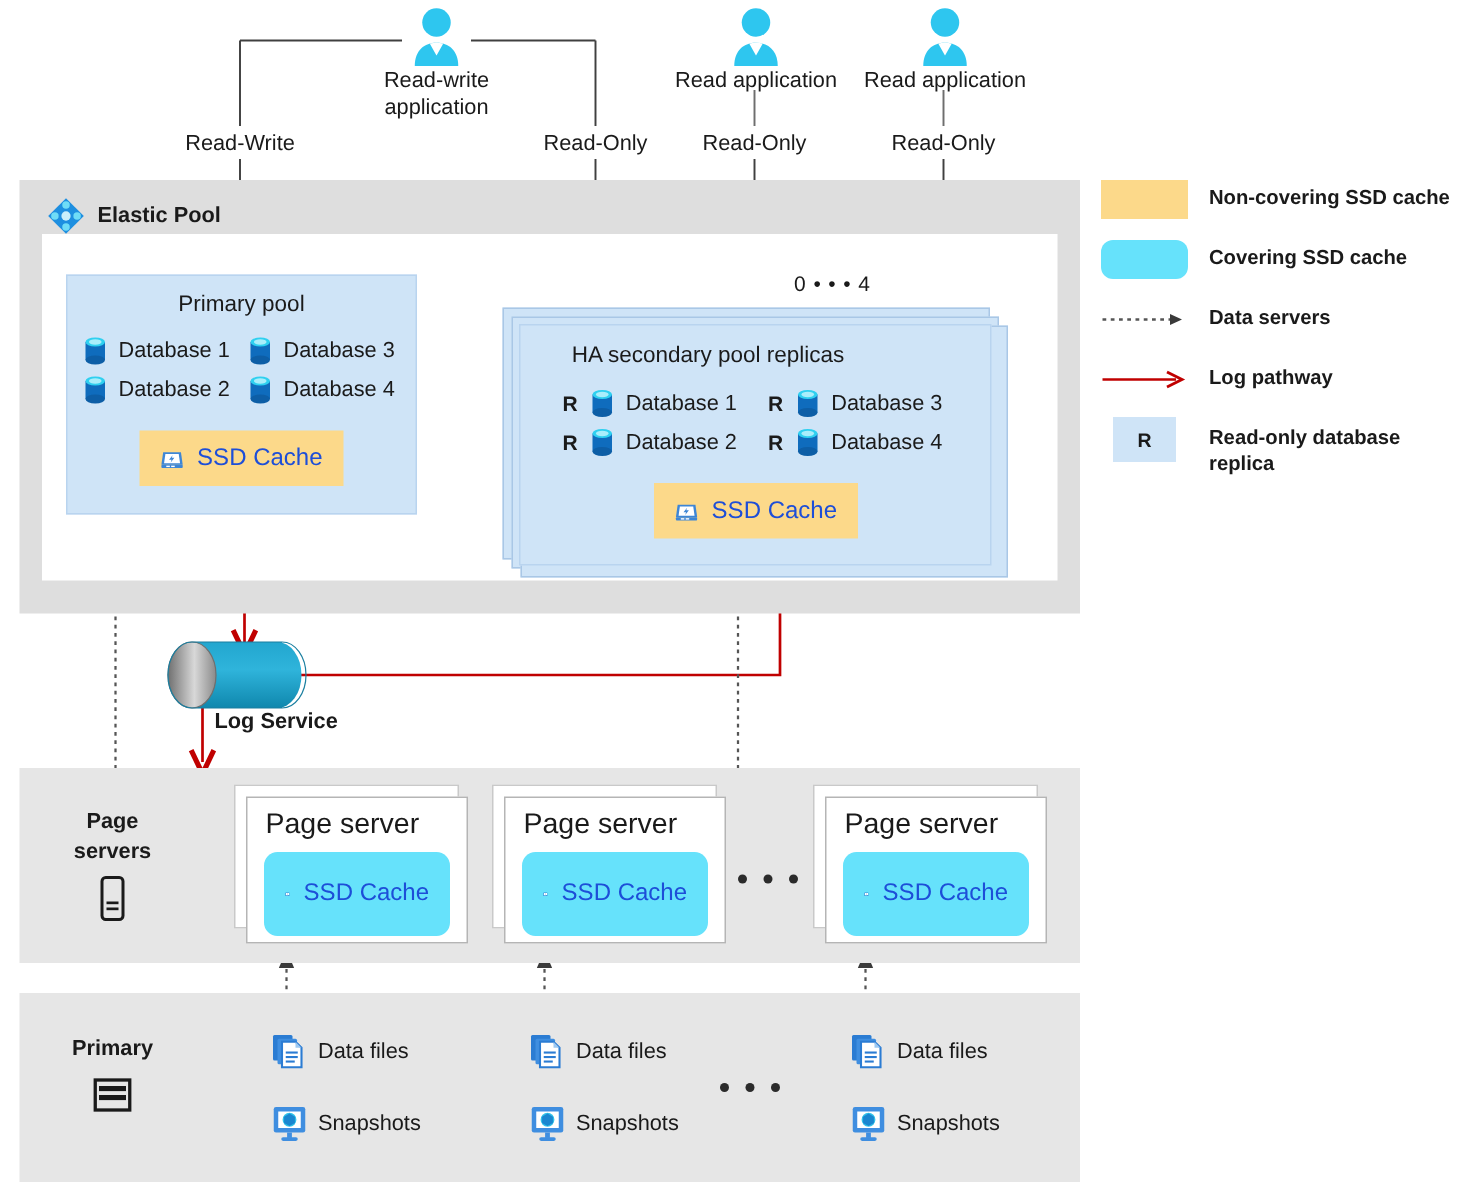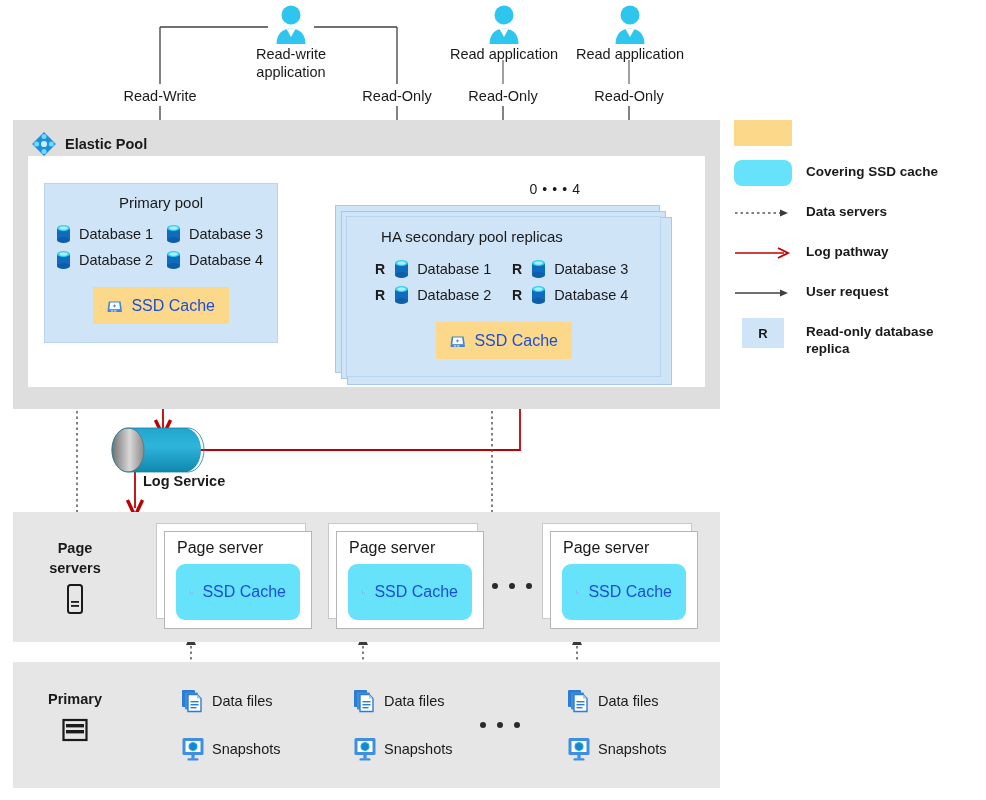--- a/index.html
+++ b/index.html
@@ -71,21 +71,21 @@
   
   .ps-card-back {
     background: #ffffff;
     border: 1px solid #c9c9c9;
   }
   .ps-card {
     background: #ffffff;
     border: 1px solid #b5b5b5;
   }
   .ps-title {
-    font-size: 16px;
+    font-size: 19px;
     color: #1a1a1a;
     padding: 7px 0 0 12px;
   }
 
   
   .db-row { display: flex; align-items: center; gap: 7px; }
   .r-badge {
     font-size: 14px; font-weight: bold; color: #1a1a1a;
     margin-right: 1px;
   }
@@ -513,20 +513,21 @@
     </svg>
     <span class="lbl">Snapshots</span>
   </div>
 
   <div class="abs" style="left:734px; top:120px; width:248px;">
 
     <div class="legend-row">
       <div class="legend-swatch">
         <div class="sw-yellow"></div>
       </div>
+      <div class="legend-text">Non-covering SSD cache</div>
     </div>
 
     <div class="legend-row">
       <div class="legend-swatch">
         <div class="sw-cyan"></div>
       </div>
       <div class="legend-text">Covering SSD cache</div>
     </div>
 
     <div class="legend-row">
@@ -542,29 +543,20 @@
     <div class="legend-row">
       <div class="legend-swatch">
         <svg width="58" height="14" viewBox="0 0 58 14">
           <line x1="1" y1="7" x2="50" y2="7" stroke="#c00000" stroke-width="1.7"></line>
           <path d="M44,2 L54,7 L44,12" fill="none" stroke="#c00000" stroke-width="1.9"></path>
         </svg>
       </div>
       <div class="legend-text">Log pathway</div>
     </div>
 
-    <div class="legend-row">
-      <div class="legend-swatch">
-        <svg width="58" height="14" viewBox="0 0 58 14">
-          <line x1="1" y1="7" x2="46" y2="7" stroke="#404040" stroke-width="1.4"></line>
-          <path d="M46,3.4 L54,7 L46,10.6 z" fill="#404040"></path>
-        </svg>
-      </div>
-      <div class="legend-text">User request</div>
-    </div>
 
     <div class="legend-row">
       <div class="legend-swatch">
         <div class="sw-rbox">R</div>
       </div>
       <div class="legend-text" style="max-width:145px; white-space:normal;">Read-only database replica</div>
     </div>
 
   </div>
 

